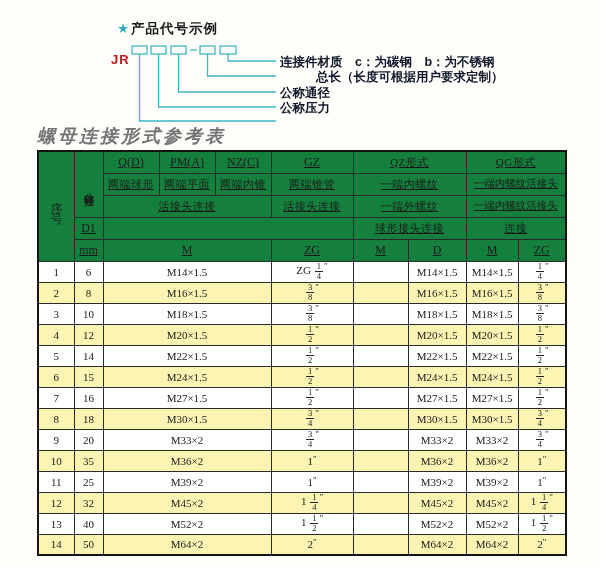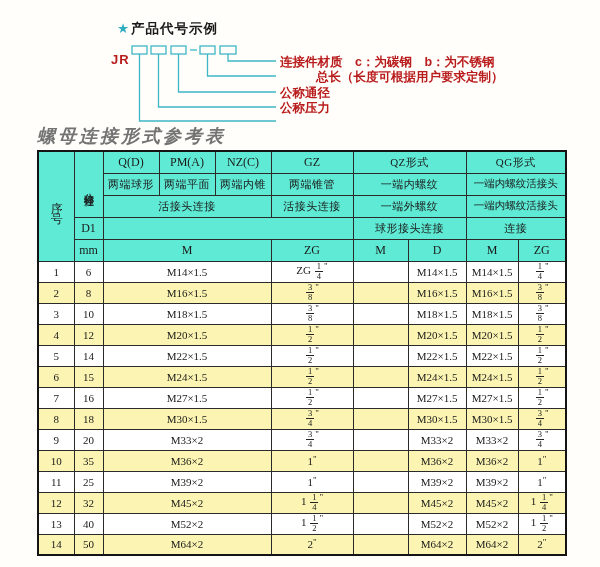--- a/index.html
+++ b/index.html
@@ -8,33 +8,33 @@
 
   
   .diagram{position:absolute;left:0;top:0;width:600px;height:150px;}
   .diag-title{position:absolute;left:117px;top:20px;font-size:13.5px;font-weight:bold;
               font-family:"Liberation Sans","DejaVu Sans",sans-serif;letter-spacing:1px;}
   .diag-title .star{color:#2fadbf;margin-right:1px;}
   .code-prefix{position:absolute;left:111px;top:41px;font-size:13px;font-weight:bold;color:#b91c1c;
                font-family:"Liberation Sans","DejaVu Sans",sans-serif;letter-spacing:1px;margin-top:11px;}
   .diag-svg{position:absolute;left:0;top:0;}
   .diag-label{position:absolute;left:280px;font-size:12.5px;font-weight:bold;white-space:nowrap;
-              font-family:"Liberation Sans","DejaVu Sans",sans-serif;color:#b91c1c;}
+              font-family:"Liberation Sans","DejaVu Sans",sans-serif;color:#0f172a;}
   .lbl0{top:54px;} .lbl1{top:69px;margin-left:36px;} .lbl2{top:85px;} .lbl3{top:100px;} .lbl4{top:114px;}
 
   
   .table-title{position:absolute;left:37px;top:124px;font-size:18px;font-weight:bold;
                font-style:italic;letter-spacing:3px;color:#737373;}
 
   
   table.ref{position:absolute;left:37px;top:150px;border-collapse:collapse;table-layout:fixed;
             width:528px;border:2px solid #141414;}
   table.ref th, table.ref td{border:1px solid #2a2a2a;text-align:center;vertical-align:middle;
             padding:0;overflow:hidden;}
-  table.ref thead th{background:#5eead4;font-weight:normal;}
+  table.ref thead th{background:#15803d;font-weight:normal;text-decoration:underline;}
   .hd-lat{font-size:12px;font-family:"Liberation Serif","DejaVu Serif",serif;}
   .hd-cjk{font-size:11px;letter-spacing:0.5px;margin-left:26px;}
   .hd-cjk-sm{font-size:10.5px;letter-spacing:0;}
   .vert{writing-mode:vertical-rl;text-orientation:upright;margin:0 auto;}
   .seq-v{letter-spacing:12px;font-size:12px;}
   .dn-v{letter-spacing:1px;font-size:10.5px;}
   tr.hr{height:22px;}
   tbody tr{height:21px;background:#ffffff;}
   tbody tr:nth-child(even){background:#fbf4b2;}
   tbody td{font-size:11px;}

